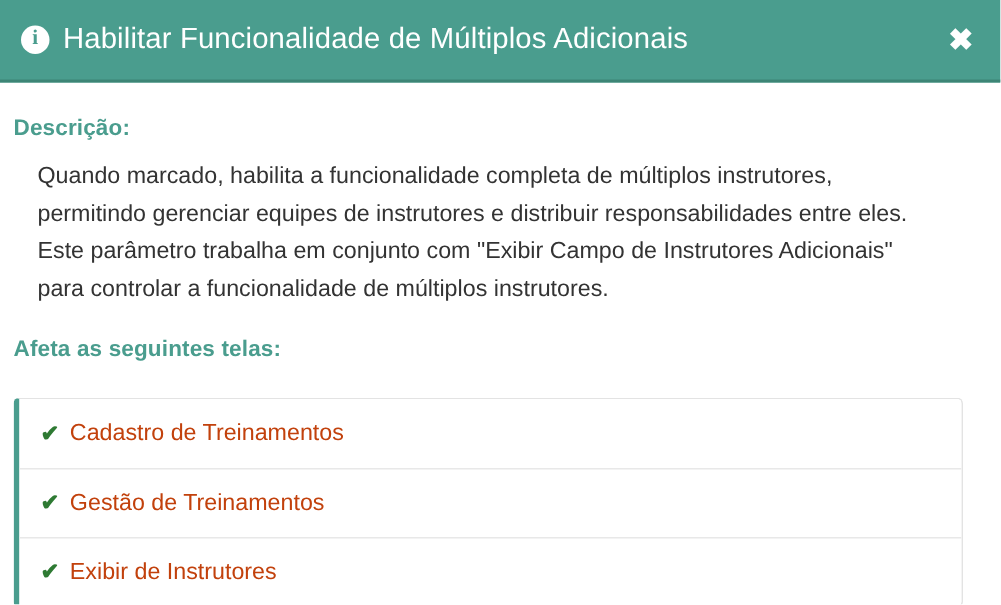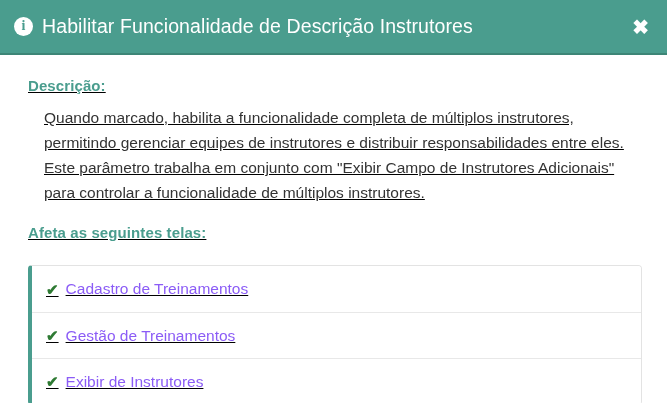--- a/index.html
+++ b/index.html
@@ -77,24 +77,23 @@
     background: none;
     border: none;
     padding: 2px 4px;
     cursor: pointer;
     font-family: "Liberation Sans", sans-serif;
   }
 
   
   .modal-body {
     flex: 1;
-    padding: 22px 14px 0 28px;
+    padding: 22px 14px 0 9px;
     box-sizing: border-box;
     overflow: hidden;
-    text-decoration: underline;
   }
 
   .section-heading {
     color: #4a9d8e;
     font-size: 15px;
     font-weight: bold;
     margin: 0 0 11px 0;
     letter-spacing: 0.1px;
   }
 
@@ -133,33 +132,33 @@
     border-top: none;
   }
   .check-icon {
     color: #2e7a33;
     font-size: 15px;
     line-height: 1;
     flex: none;
     font-weight: bold;
   }
   .list-item-label {
-    color: #8b5cf6;
+    color: #c2410c;
     font-size: 15.5px;
   }
 </style>
 </head>
 <body>
 
 <div class="modal">
 
   <div class="modal-header">
     <div class="header-title-wrap">
       <span class="info-icon">i</span>
-      <span class="modal-title">Habilitar Funcionalidade de Descrição Instrutores</span>
+      <span class="modal-title">Habilitar Funcionalidade de Múltiplos Adicionais</span>
     </div>
     <button class="close-button">✖</button>
   </div>
 
   <div class="modal-body">
 
     <div class="section-heading">Descrição:</div>
 
     <p class="description-text">Quando marcado, habilita a funcionalidade completa de múltiplos instrutores, permitindo gerenciar equipes de instrutores e distribuir responsabilidades entre eles. Este parâmetro trabalha em conjunto com "Exibir Campo de Instrutores Adicionais" para controlar a funcionalidade de múltiplos instrutores.</p>
 

